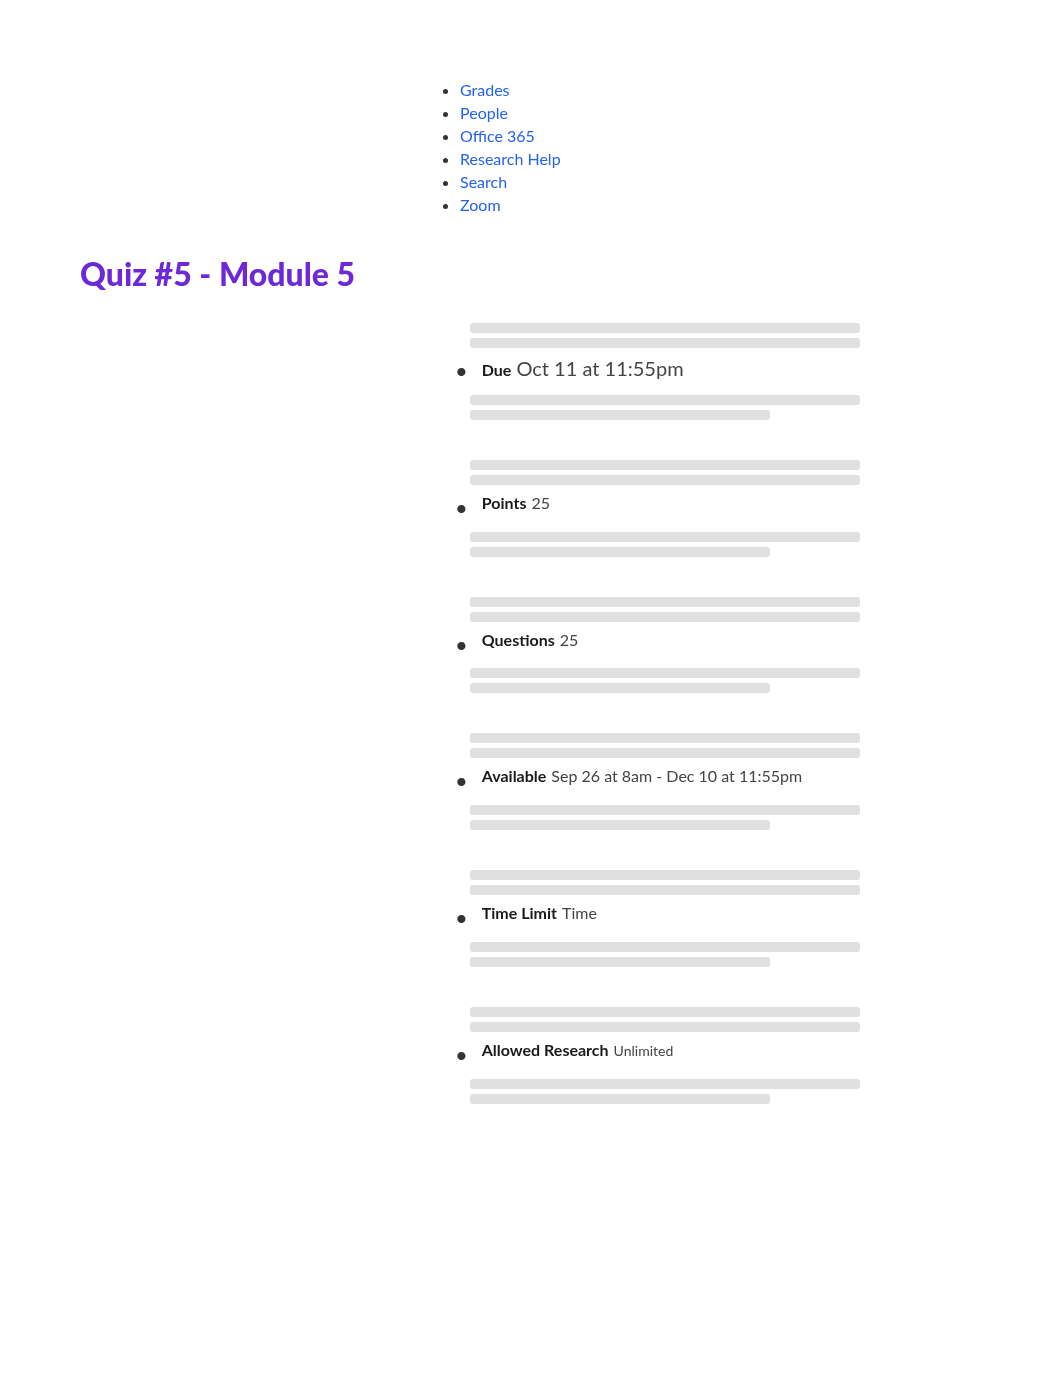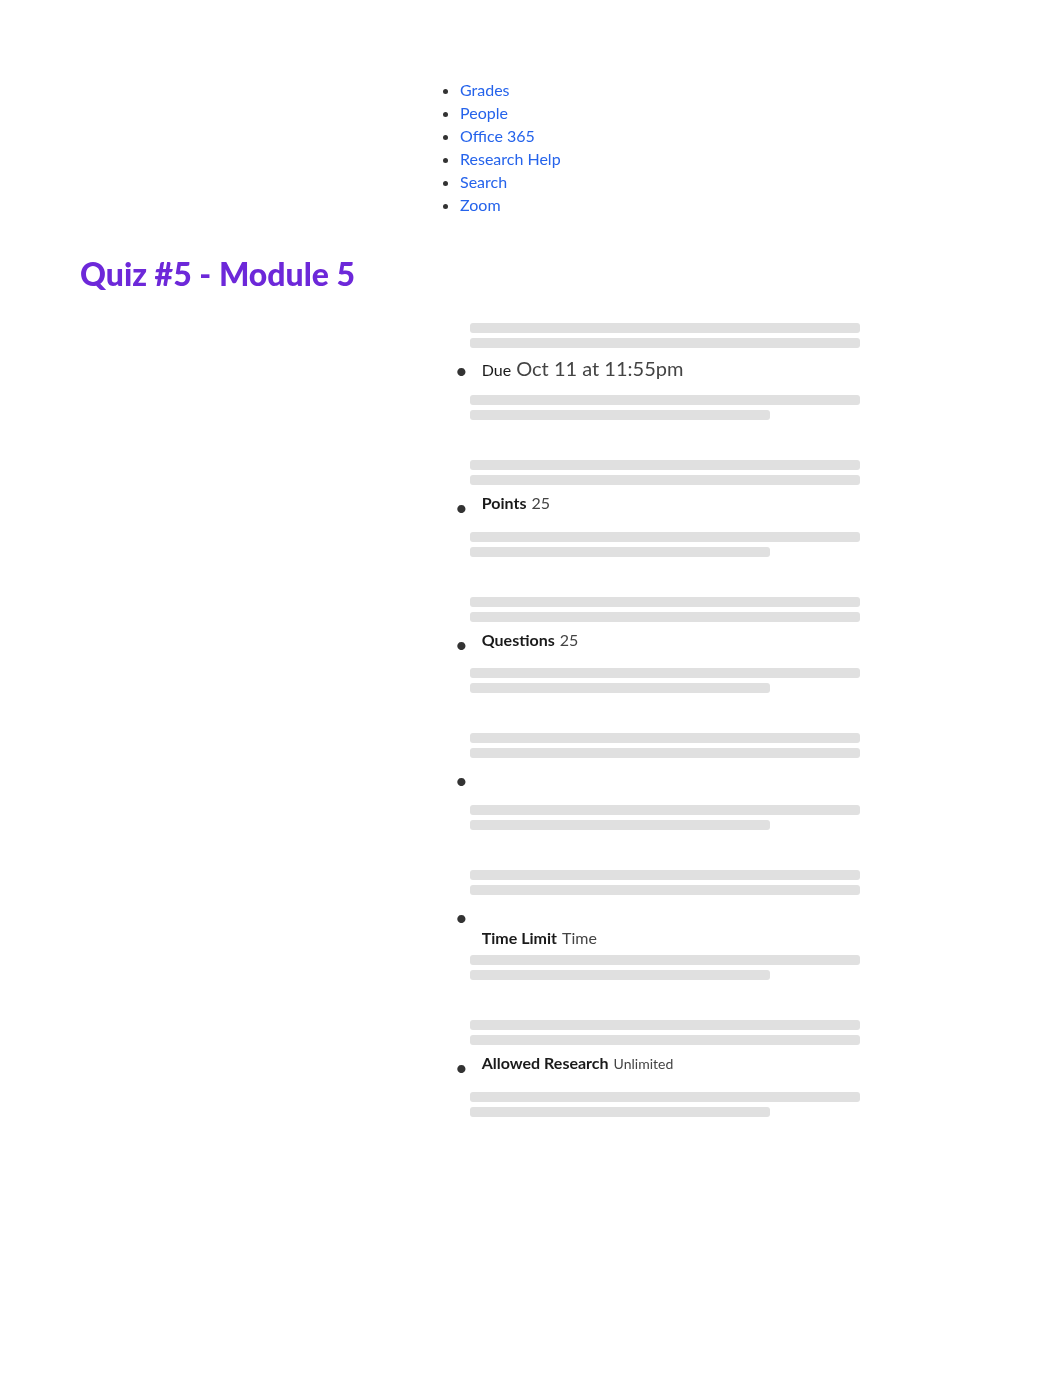--- a/index.html
+++ b/index.html
@@ -74,21 +74,21 @@
 <div class="main-section">
   <div id="details-container">
   <div style="margin-bottom: 10px;">
         <div style="display: flex; flex-direction: column; gap: 5px; margin-bottom: 8px; padding-left: 430px;">
           <div class="skel skel-full"></div>
           <div class="skel skel-full"></div>
         </div>
         <div style="display: flex; align-items: flex-start; padding-left: 415px;">
           <span style="font-size: 22px; margin-right: 14px; margin-top: 0px; color: rgb(51, 51, 51); line-height: 1.4;">•</span>
           <div style="display: flex; align-items: baseline; flex-wrap: wrap; max-width: 400px;">
-            <span style="font-weight: 400; color: rgb(26, 26, 26); font-size: 16px; margin-right: 5px;">Due</span>
+            <span style="font-weight: 700; color: rgb(26, 26, 26); font-size: 16px; margin-right: 5px;">Due</span>
             <span style="font-weight: 400; color: rgb(68, 68, 68); font-size: 20px;">Oct 11 at 11:55pm</span>
           </div>
         </div>
         <div style="display: flex; flex-direction: column; gap: 5px; margin-top: 8px; padding-left: 430px;">
           <div class="skel skel-full"></div>
           <div class="skel skel-partial"></div>
         </div>
         <div style="height: 30px;"></div>
       </div>
       <div style="margin-bottom: 10px;">
@@ -127,35 +127,39 @@
         </div>
         <div style="height: 30px;"></div>
       </div>
       <div style="margin-bottom: 10px;">
         <div style="display: flex; flex-direction: column; gap: 5px; margin-bottom: 8px; padding-left: 430px;">
           <div class="skel skel-full"></div>
           <div class="skel skel-full"></div>
         </div>
         <div style="display: flex; align-items: flex-start; padding-left: 415px;">
           <span style="font-size: 22px; margin-right: 14px; margin-top: 0px; color: rgb(51, 51, 51); line-height: 1.4;">•</span>
+          <div style="display: flex; align-items: baseline; flex-wrap: wrap; max-width: 400px;">
+            <span style="font-weight: 700; color: rgb(26, 26, 26); font-size: 16px; margin-right: 5px;">Available</span>
+            <span style="font-weight: 400; color: rgb(68, 68, 68); font-size: 16px;">Sep 26 at 8am - Dec 10 at 11:55pm</span>
+          </div>
         </div>
         <div style="display: flex; flex-direction: column; gap: 5px; margin-top: 8px; padding-left: 430px;">
           <div class="skel skel-full"></div>
           <div class="skel skel-partial"></div>
         </div>
         <div style="height: 30px;"></div>
       </div>
       <div style="margin-bottom: 10px;">
         <div style="display: flex; flex-direction: column; gap: 5px; margin-bottom: 8px; padding-left: 430px;">
           <div class="skel skel-full"></div>
           <div class="skel skel-full"></div>
         </div>
         <div style="display: flex; align-items: flex-start; padding-left: 415px;">
           <span style="font-size: 22px; margin-right: 14px; margin-top: 0px; color: rgb(51, 51, 51); line-height: 1.4;">•</span>
-          <div style="display: flex; align-items: baseline; flex-wrap: wrap; max-width: 400px; margin-top: 25px;">
+          <div style="display: flex; align-items: baseline; flex-wrap: wrap; max-width: 400px;">
             <span style="font-weight: 700; color: rgb(26, 26, 26); font-size: 16px; margin-right: 5px;">Time Limit</span>
             <span style="font-weight: 400; color: rgb(68, 68, 68); font-size: 16px;">Time</span>
           </div>
         </div>
         <div style="display: flex; flex-direction: column; gap: 5px; margin-top: 8px; padding-left: 430px;">
           <div class="skel skel-full"></div>
           <div class="skel skel-partial"></div>
         </div>
         <div style="height: 30px;"></div>
       </div>

